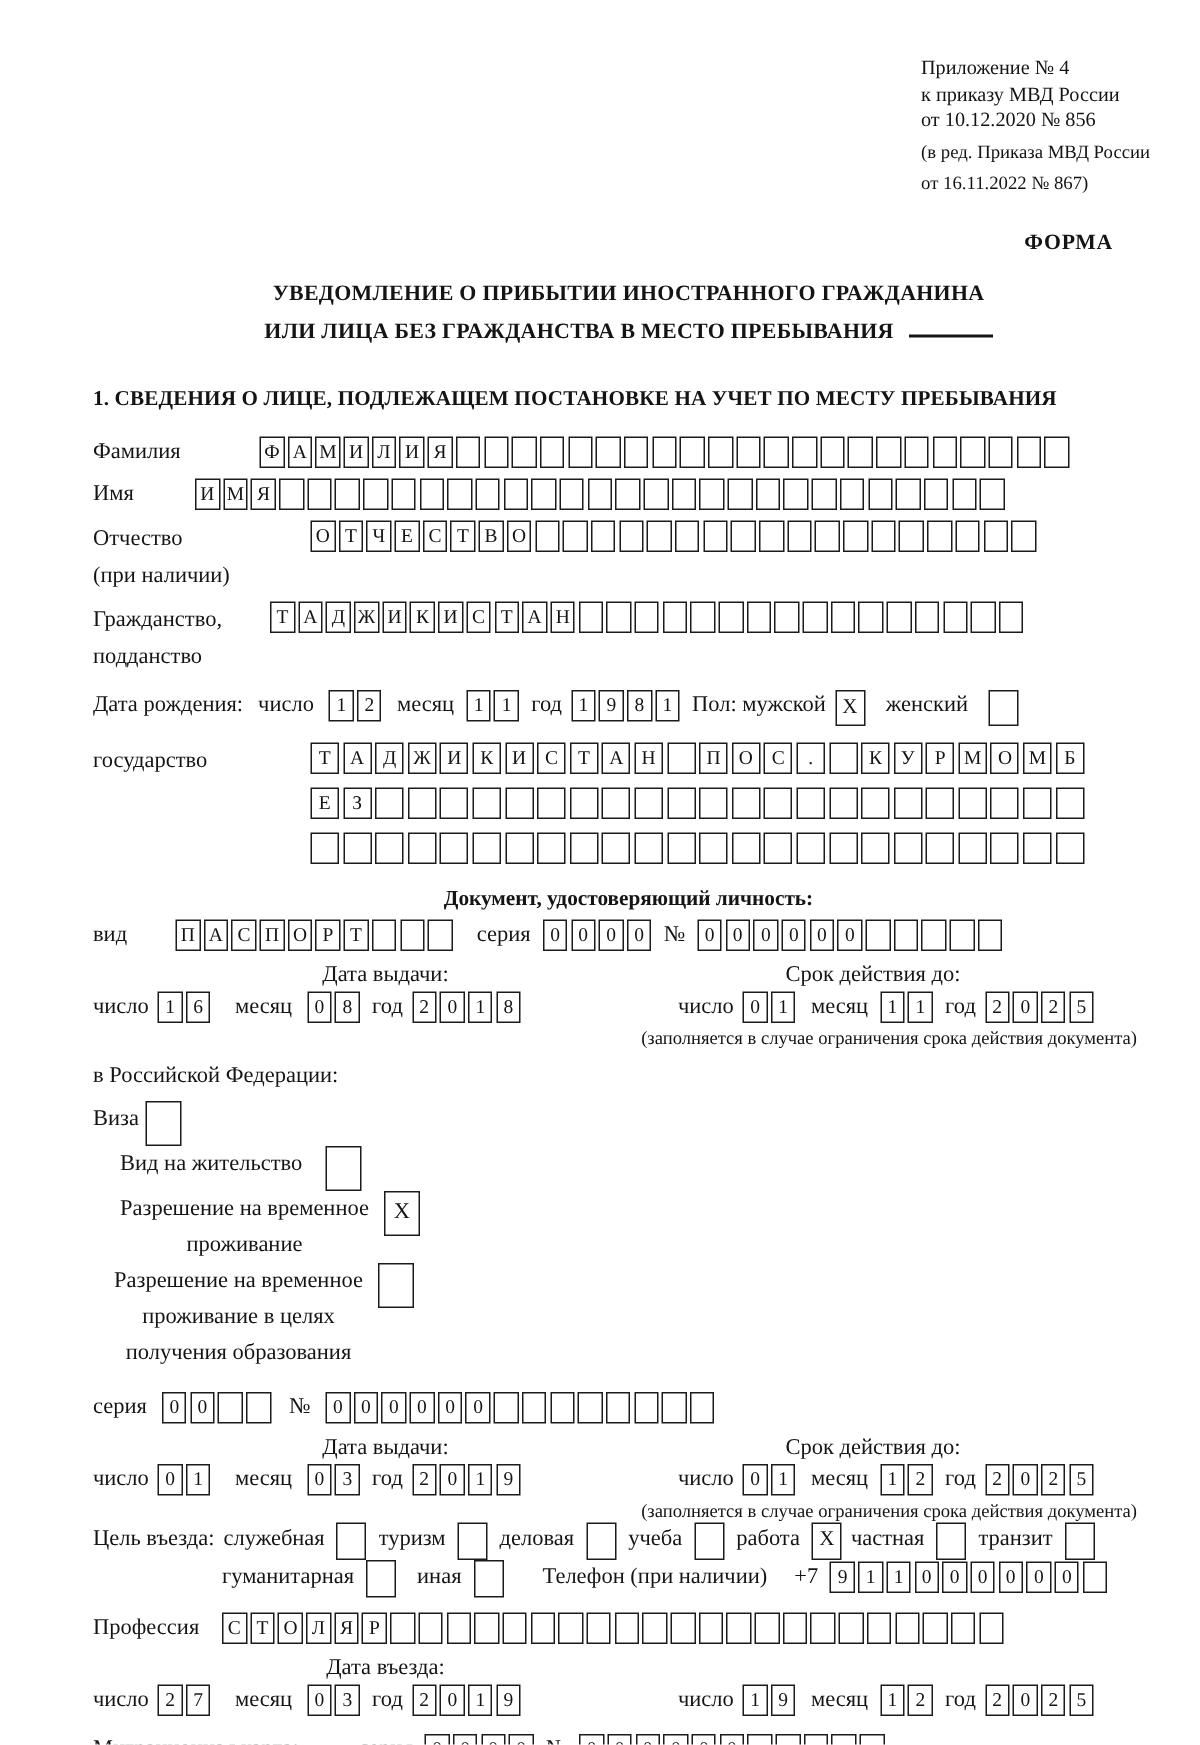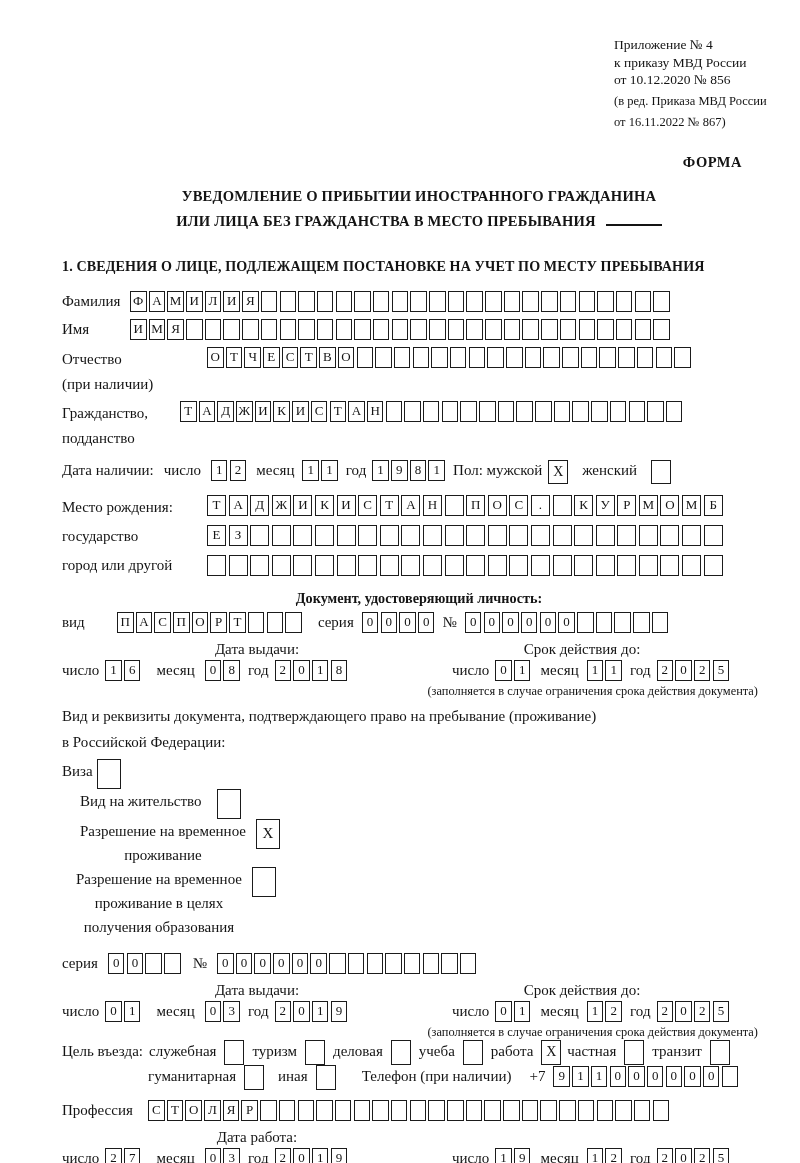--- a/index.html
+++ b/index.html
@@ -84,21 +84,21 @@
   </div>
   <div class="forma">ФОРМА</div>
 
   <div class="title">
     <div>УВЕДОМЛЕНИЕ О ПРИБЫТИИ ИНОСТРАННОГО ГРАЖДАНИНА</div>
     <div><span>ИЛИ ЛИЦА БЕЗ ГРАЖДАНСТВА В МЕСТО ПРЕБЫВАНИЯ</span><span class="blank-line"></span></div>
   </div>
 
   <div class="sec-title">1. СВЕДЕНИЯ О ЛИЦЕ, ПОДЛЕЖАЩЕМ ПОСТАНОВКЕ НА УЧЕТ ПО МЕСТУ ПРЕБЫВАНИЯ</div>
 
-  <div class="frow" style="margin-top:16px;">
+  <div class="frow" style="margin-top:16px;gap:43px;">
     <span class="lbl w68">Фамилия</span>
     <span class="cells">
         <span class="cell">Ф</span>
         <span class="cell">А</span>
         <span class="cell">М</span>
         <span class="cell">И</span>
         <span class="cell">Л</span>
         <span class="cell">И</span>
         <span class="cell">Я</span>
         <span class="cell"></span>
@@ -226,21 +226,21 @@
         <span class="cell"></span>
         <span class="cell"></span>
         <span class="cell"></span>
         <span class="cell"></span>
         <span class="cell"></span>
         <span class="cell"></span>
       </span>
   </div>
 
   <div class="frow" style="margin-top:9px; align-items:flex-start;">
-    <span class="inline-lbl">Дата наличии:</span>
+    <span class="inline-lbl">Дата рождения:</span>
     <span class="inline-lbl gap10">число</span>
     <span class="cells gap10">
         <span class="cell">1</span>
         <span class="cell">2</span>
       </span>
     <span class="inline-lbl gap8">месяц</span>
     <span class="cells gap8">
         <span class="cell">1</span>
         <span class="cell">1</span>
       </span>
@@ -252,23 +252,21 @@
         <span class="cell">1</span>
       </span>
     <span class="inline-lbl gap6">Пол: мужской</span>
     <span class="cb gap6" style="height:24px;">X</span>
     <span class="inline-lbl gap14">женский</span>
     <span class="cb gap14" style="height:24px;"></span>
   </div>
 
   <div class="frow" style="margin-top:9px;">
     <span class="lblcol w145" style="line-height:29px;">
-      <div>Место рождения:</div>
       <div>государство</div>
-      <div>город или другой</div>
     </span>
     <span>
       <div class="cells wide" style="margin-top:2px;">
           <span class="cell">Т</span>
           <span class="cell">А</span>
           <span class="cell">Д</span>
           <span class="cell">Ж</span>
           <span class="cell">И</span>
           <span class="cell">К</span>
           <span class="cell">И</span>
@@ -423,21 +421,20 @@
       <span class="cells gap6">
           <span class="cell">2</span>
           <span class="cell">0</span>
           <span class="cell">2</span>
           <span class="cell">5</span>
         </span>
     </span>
   </div>
   <div class="note">(заполняется в случае ограничения срока действия документа)</div>
 
-  <div class="plain">Вид и реквизиты документа, подтверждающего право на пребывание (проживание)</div>
   <div class="plain">в Российской Федерации:</div>
 
   <div class="res-opts">
     <span class="opt">
       <span class="optlines">Виза</span>
       <span class="cb big" style="margin-left:4px;"></span>
     </span>
     <span class="opt gap18">
       <span class="optlines">Вид на жительство</span>
       <span class="cb big" style="margin-left:16px;"></span>
@@ -599,21 +596,21 @@
         <span class="cell"></span>
         <span class="cell"></span>
         <span class="cell"></span>
         <span class="cell"></span>
         <span class="cell"></span>
         <span class="cell"></span>
       </span>
   </div>
 
   <div class="dhdr">
-    <span class="dh-left">Дата работа:</span>
+    <span class="dh-left">Дата въезда:</span>
   </div>
   <div class="drow">
     <span class="dgrp dgrp-left">
       <span class="dl">число</span>
       <span class="cells gap6">
           <span class="cell">2</span>
           <span class="cell">7</span>
         </span>
       <span class="dl gap14">месяц</span>
       <span class="cells gap10">

